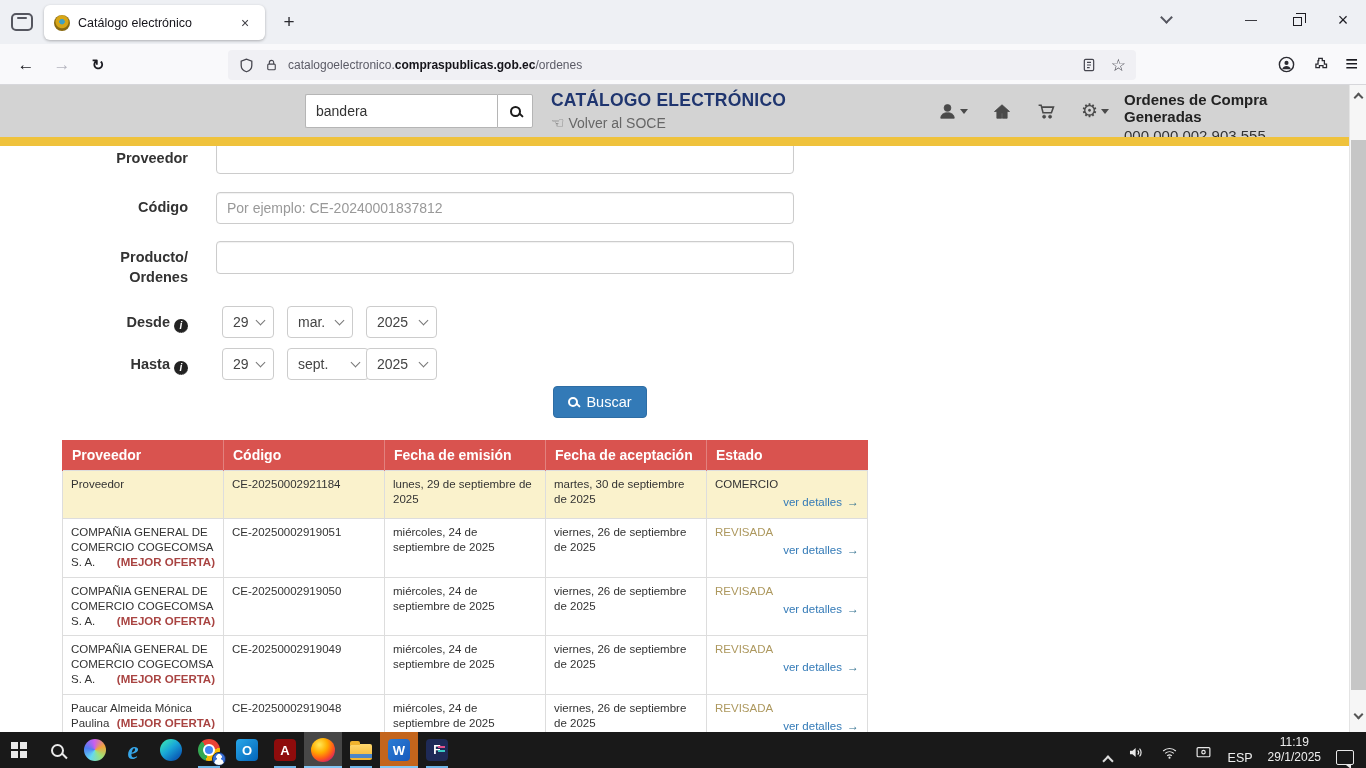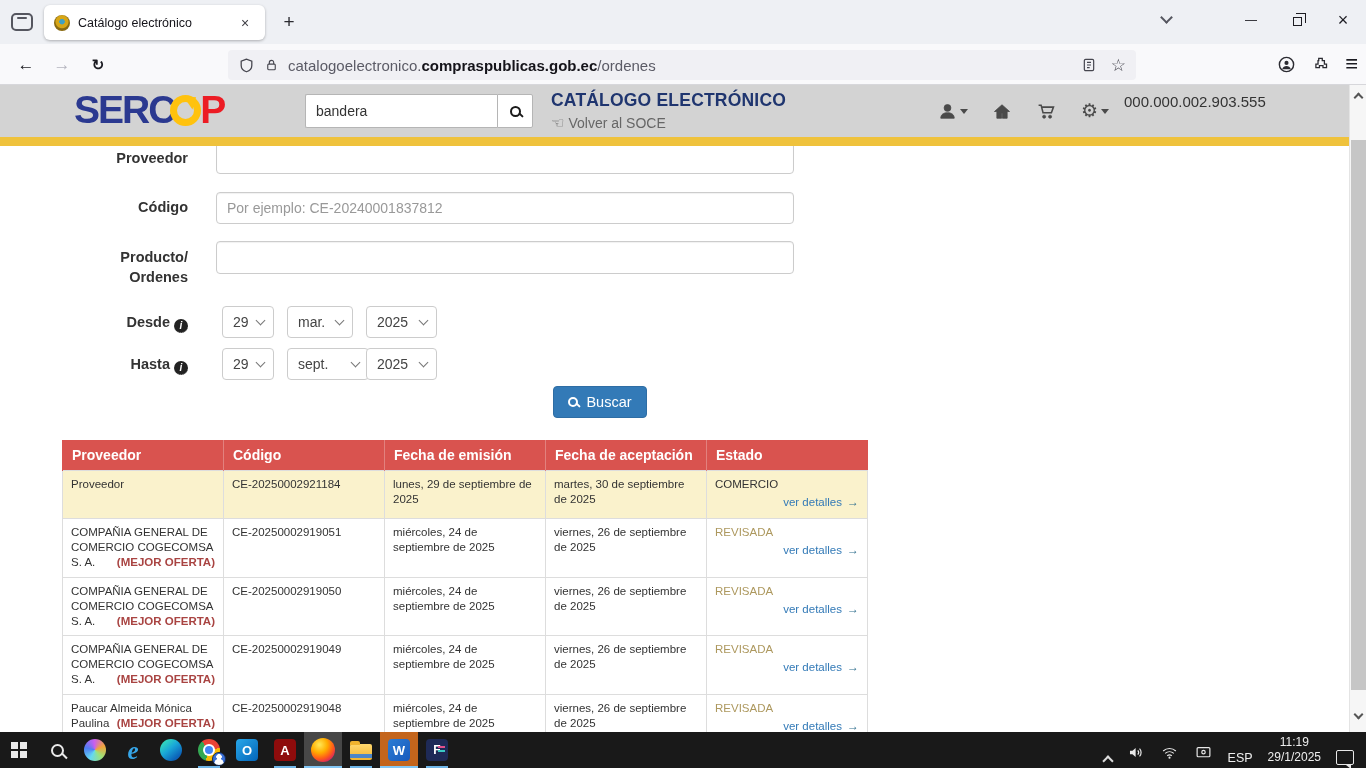--- a/index.html
+++ b/index.html
@@ -29,21 +29,21 @@
   .btn-close { left:1320px; font-size:17px; }
   .btn-close::before { content:"×"; font-size:18px; color:#1c1c22; }
 
   
   .toolbar { position:absolute; top:44px; left:0; right:0; height:41px; background:#f9f9fb; border-bottom:1px solid #d7d7db; }
   .navbtn { position:absolute; top:7px; width:28px; height:28px; display:flex; align-items:center; justify-content:center; font-size:17px; color:#1c1c22; border-radius:4px; }
   .nb-back { left:12px; } .nb-back::before { content:"←"; }
   .nb-fwd { left:48px; color:#b5b5bf; } .nb-fwd::before { content:"→"; }
   .nb-reload { left:84px; font-size:15px; } .nb-reload::before { content:"↻"; font-weight:bold; }
   .urlbar { position:absolute; left:228px; top:6px; width:908px; height:30px; background:#f0f0f4; border-radius:4px; display:flex; align-items:center; padding:0 10px; gap:9px; }
-  .urltext { font-size:15px; color:#5b5b66; white-space:nowrap; }
+  .urltext { font-size:12px; color:#5b5b66; white-space:nowrap; }
   .urltext b { color:#15141a; font-weight:bold; }
   .url-right { margin-left:auto; display:flex; align-items:center; gap:14px; }
   .ic { display:inline-flex; align-items:center; justify-content:center; }
   .star::before { content:"☆"; font-size:17px; color:#45454e; }
   .toolbar-right { position:absolute; right:8px; top:7px; display:flex; align-items:center; gap:16px; }
   .menu-ic::before { content:"≡"; font-size:22px; color:#1c1c22; }
 
   
   .page { position:absolute; top:85px; left:0; right:0; bottom:36px; background:#fff; }
   .site-header { position:absolute; top:0; left:0; right:17px; height:52px; background:#d3d3d3; }
@@ -207,25 +207,20 @@
             <path d="M9.5 3.5 h5 v3 h3 v5 h3 v5 h-5 v-3 h-5 v3 h-5 v-5 h3 v-5 h1 z" fill="none" stroke="#2b2b31" stroke-width="1.8"></path>
           </svg>
       </span>
       <span class="ic menu-ic"></span>
     </div>
   </div>
 
   <div class="page">
 
     <div class="site-header">
-      <div class="logo">
-        <span class="l-serc">SERC</span>
-          <span class="l-o"></span>
-          <span class="l-p">P</span>
-      </div>
       <div class="hsearch">
         <input value="bandera" style="">
         <span class="hsearch-btn">
             <span class="mag"></span>
           </span>
       </div>
       <div class="htitle">
         <h1>CATÁLOGO ELECTRÓNICO</h1>
         <div class="hsub">
             <span class="hand"></span>
@@ -251,20 +246,21 @@
               <circle cx="9" cy="18.5" r="1.9"></circle>
               <circle cx="16.5" cy="18.5" r="1.9"></circle>
             </svg>
         </span>
         <span class="hicon">
           <span class="gear-g"></span>
             <span class="caret"></span>
         </span>
       </div>
       <div class="hacct">
+        <div class="l1">Ordenes de Compra Generadas</div>
         <div class="l2">000.000.002.903.555</div>
       </div>
     </div>
     <div class="yellow-bar"></div>
 
     <div class="content">
       <label class="flabel" style="top:4px">Proveedor</label>
       <input class="finput" style="top: -4px;">
 
       <label class="flabel" style="top:53px">Código</label>

